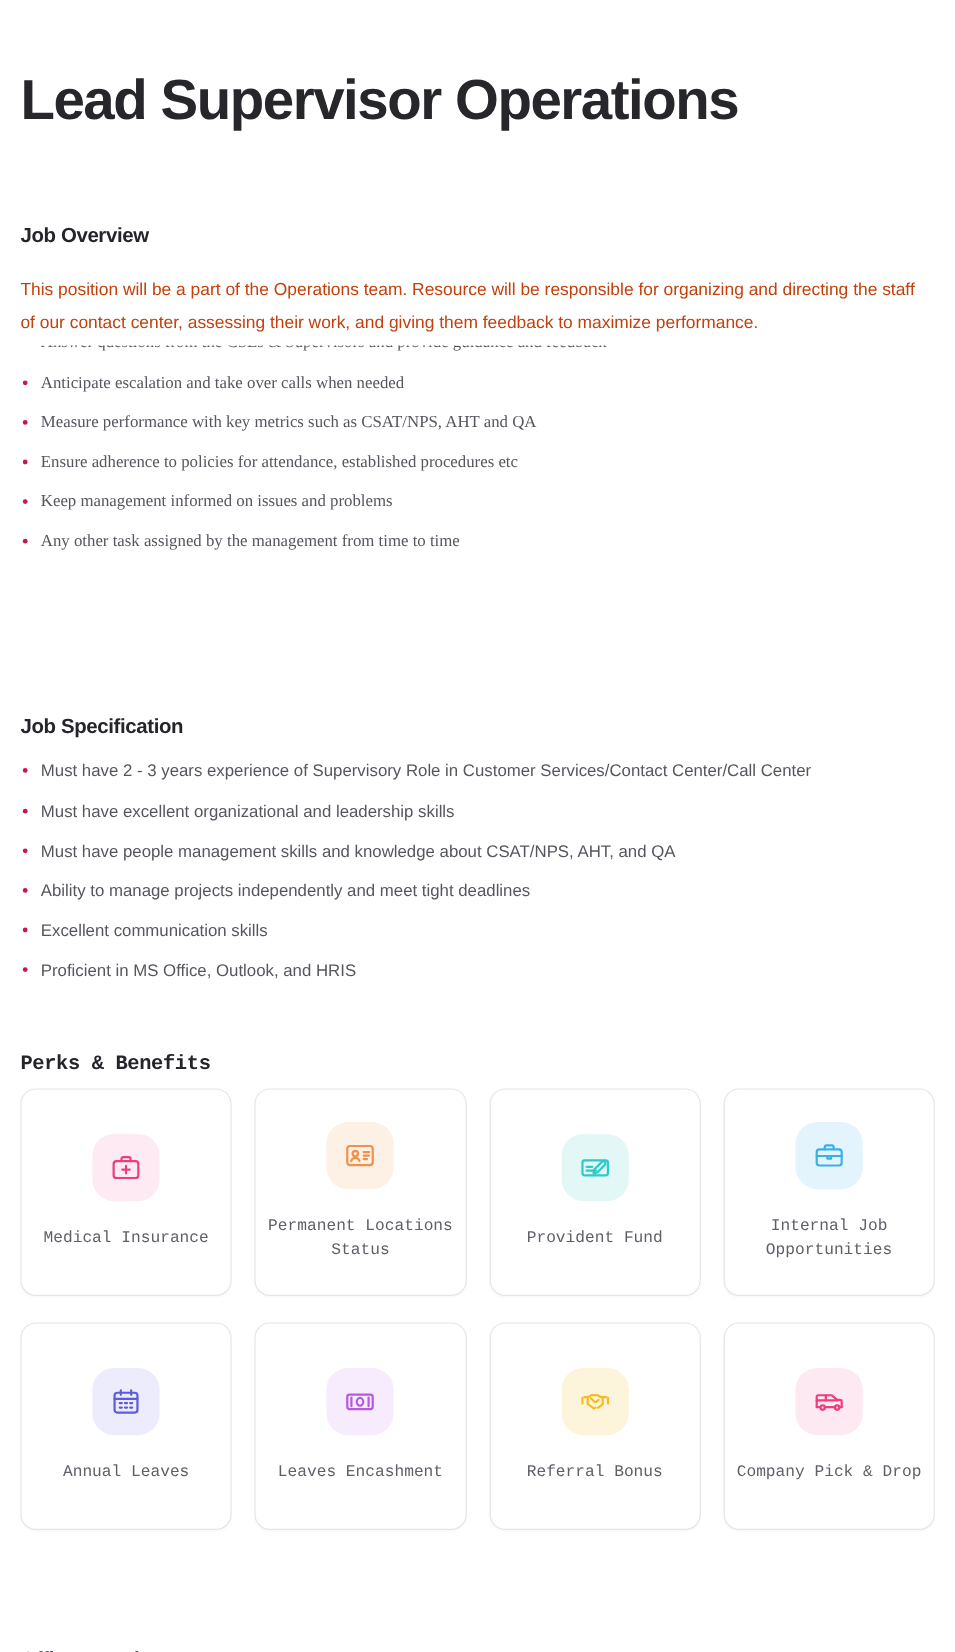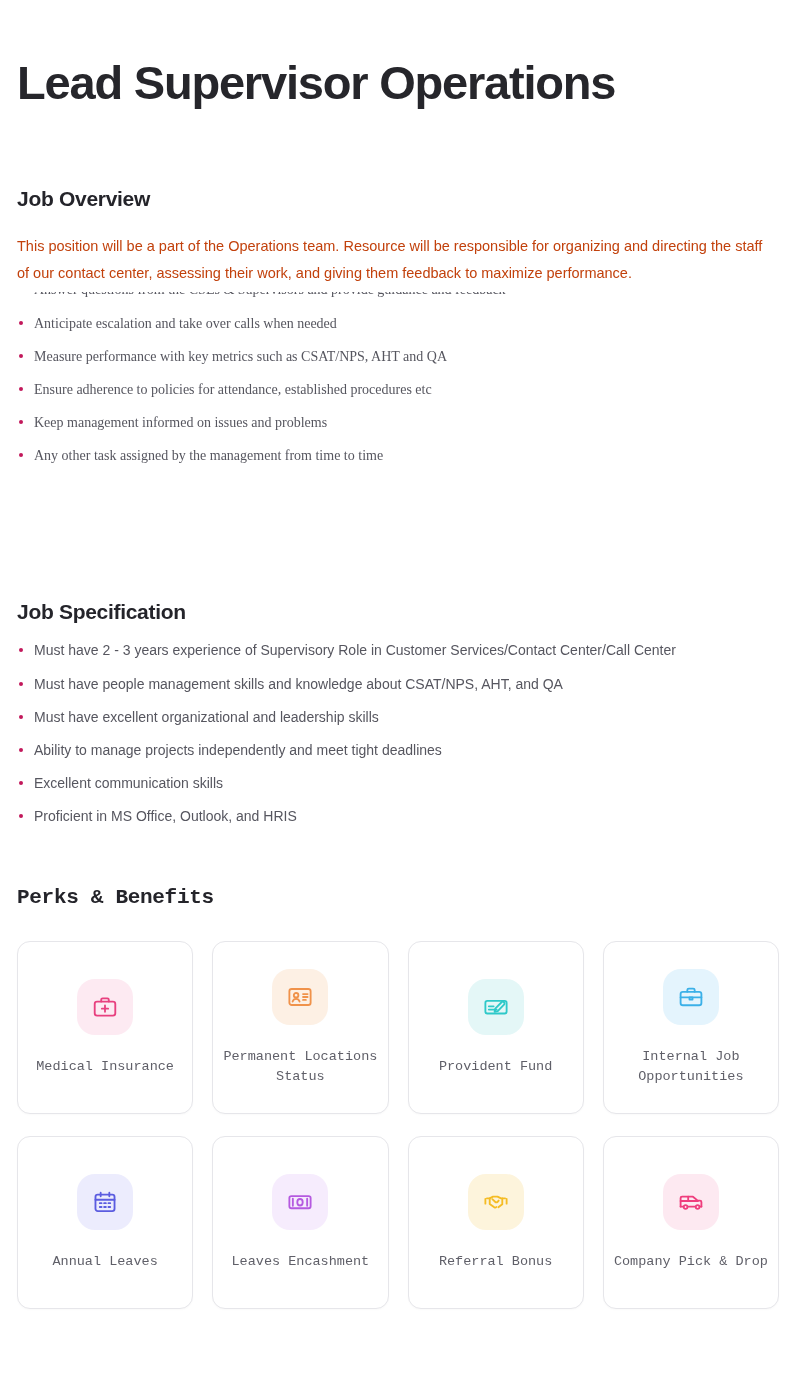--- a/index.html
+++ b/index.html
@@ -29,21 +29,21 @@
     font-size: 47px;
     font-weight: 700;
     letter-spacing: -1.2px;
     color: #26262b;
     line-height: 1.08;
     padding-top: 58px;
   }
 
   
   .section-heading {
-    font-size: 21px;
+    font-size: 17px;
     font-weight: 700;
     color: #24242a;
     letter-spacing: -0.3px;
   }
 
   #job-overview-section { margin-top: 78px; }
   #job-spec-section     { margin-top: 88px; }
   #perks-section        { margin-top: 58px; font-family: Liberation Mono, monospace; }
   #locations-section    { margin-top: 98px; }
 
@@ -88,21 +88,21 @@
     overflow: hidden;
     margin-top: 6px;
     font-family: Liberation Serif, serif;
   }
   .clip-list-window .bullet-list {
     margin-top: -13px;
   }
 
   
   .perks-grid {
-    margin-top: 32px;
+    margin-top: 10px;
     display: grid;
     grid-template-columns: repeat(4, 1fr);
     column-gap: 19px;
     row-gap: 22px;
   }
 
   .perk-card {
     background: #ffffff;
     border: 1px solid #e6e6ea;
     border-radius: 13px;
@@ -156,22 +156,22 @@
         <li>Any other task assigned by the management from time to time</li>
 
       </ul>
     </div>
   </section>
 
   <section id="job-spec-section">
     <h2 class="section-heading">Job Specification</h2>
     <ul class="bullet-list">
       <li>Must have 2 - 3 years experience of Supervisory Role in Customer Services/Contact Center/Call Center</li>
+      <li>Must have excellent organizational and leadership skills</li>
       <li>Must have people management skills and knowledge about CSAT/NPS, AHT, and QA</li>
-      <li>Must have excellent organizational and leadership skills</li>
       <li>Ability to manage projects independently and meet tight deadlines</li>
       <li>Excellent communication skills</li>
       <li>Proficient in MS Office, Outlook, and HRIS</li>
     </ul>
   </section>
 
   <section id="perks-section">
     <h2 class="section-heading">Perks &amp; Benefits</h2>
     <div class="perks-grid">
 

